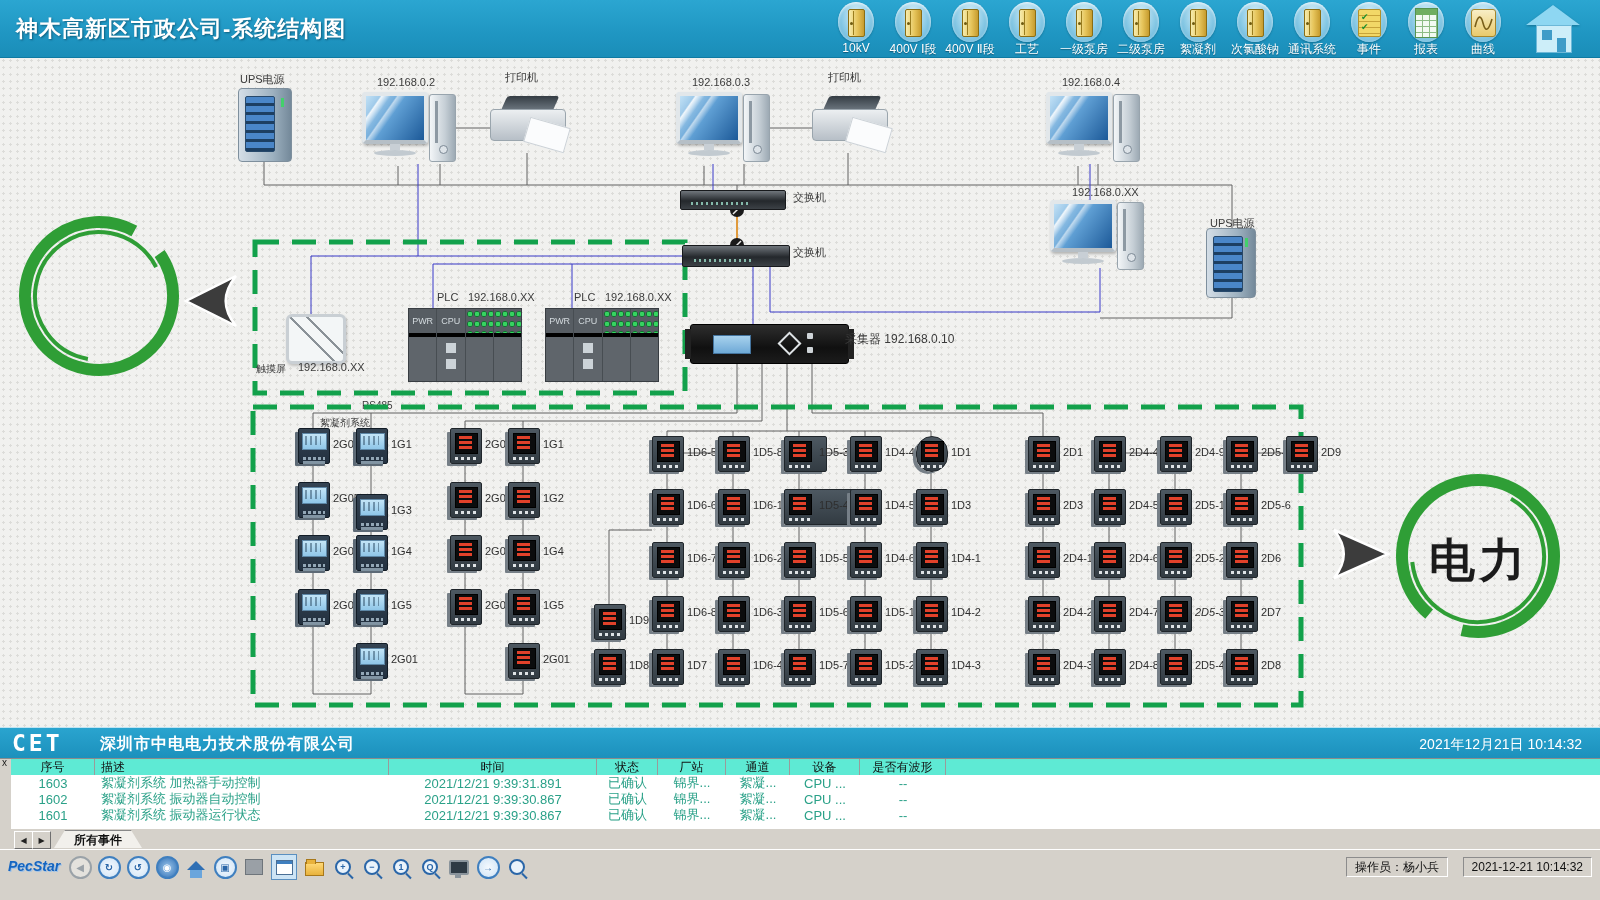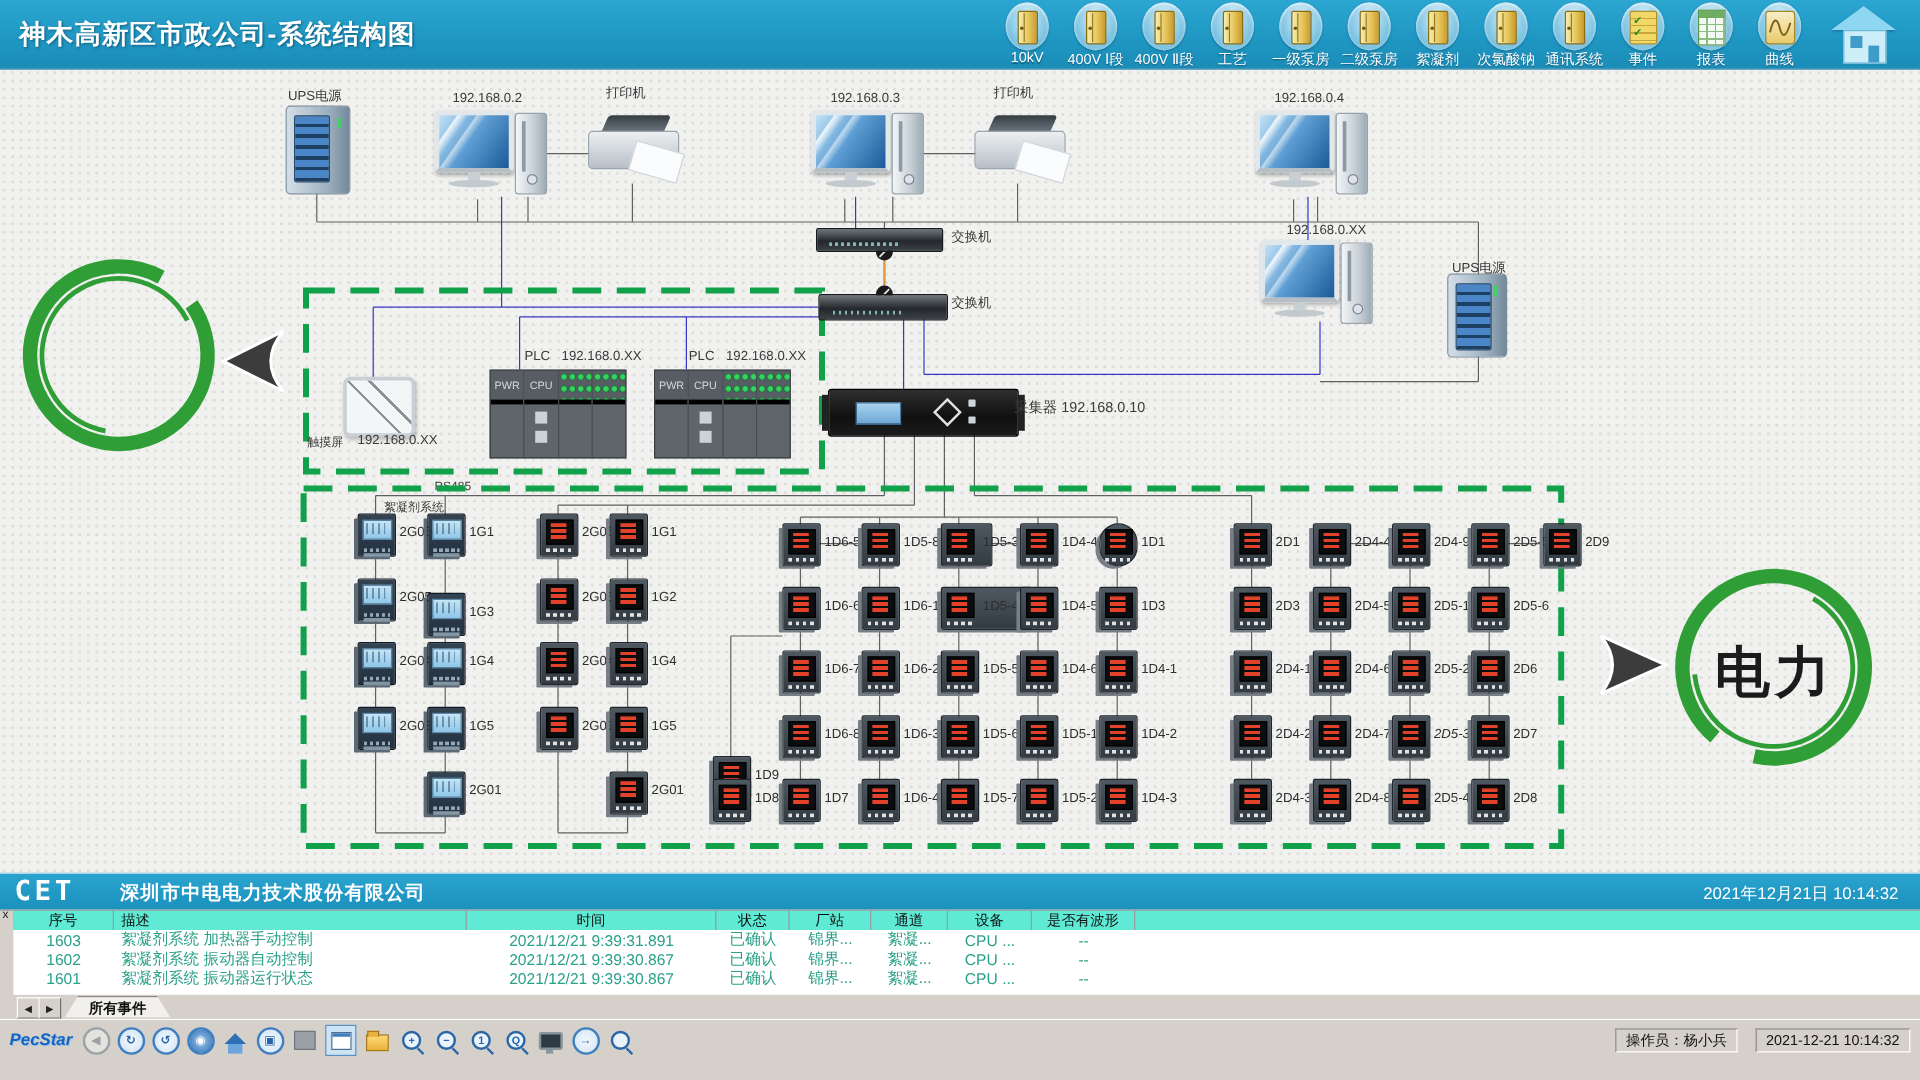--- a/index.html
+++ b/index.html
@@ -489,21 +489,21 @@
       <div class="meter m-led" style="left: 508px; top: 589px;">
         <span class="scr"></span>
         <span class="leds"></span>
         <span class="lbl">1G5</span>
       </div>
       <div class="meter m-led" style="left: 508px; top: 643px;">
         <span class="scr"></span>
         <span class="leds"></span>
         <span class="lbl">2G01</span>
       </div>
-      <div class="meter m-led" style="left: 594px; top: 630px;">
+      <div class="meter m-led" style="left: 594px; top: 604px;">
         <span class="scr"></span>
         <span class="leds"></span>
         <span class="lbl">1D9</span>
       </div>
       <div class="meter m-led" style="left: 594px; top: 649px;">
         <span class="scr"></span>
         <span class="leds"></span>
         <span class="lbl">1D8</span>
       </div>
       <div class="meter m-led" style="left: 652px; top: 436px;">

